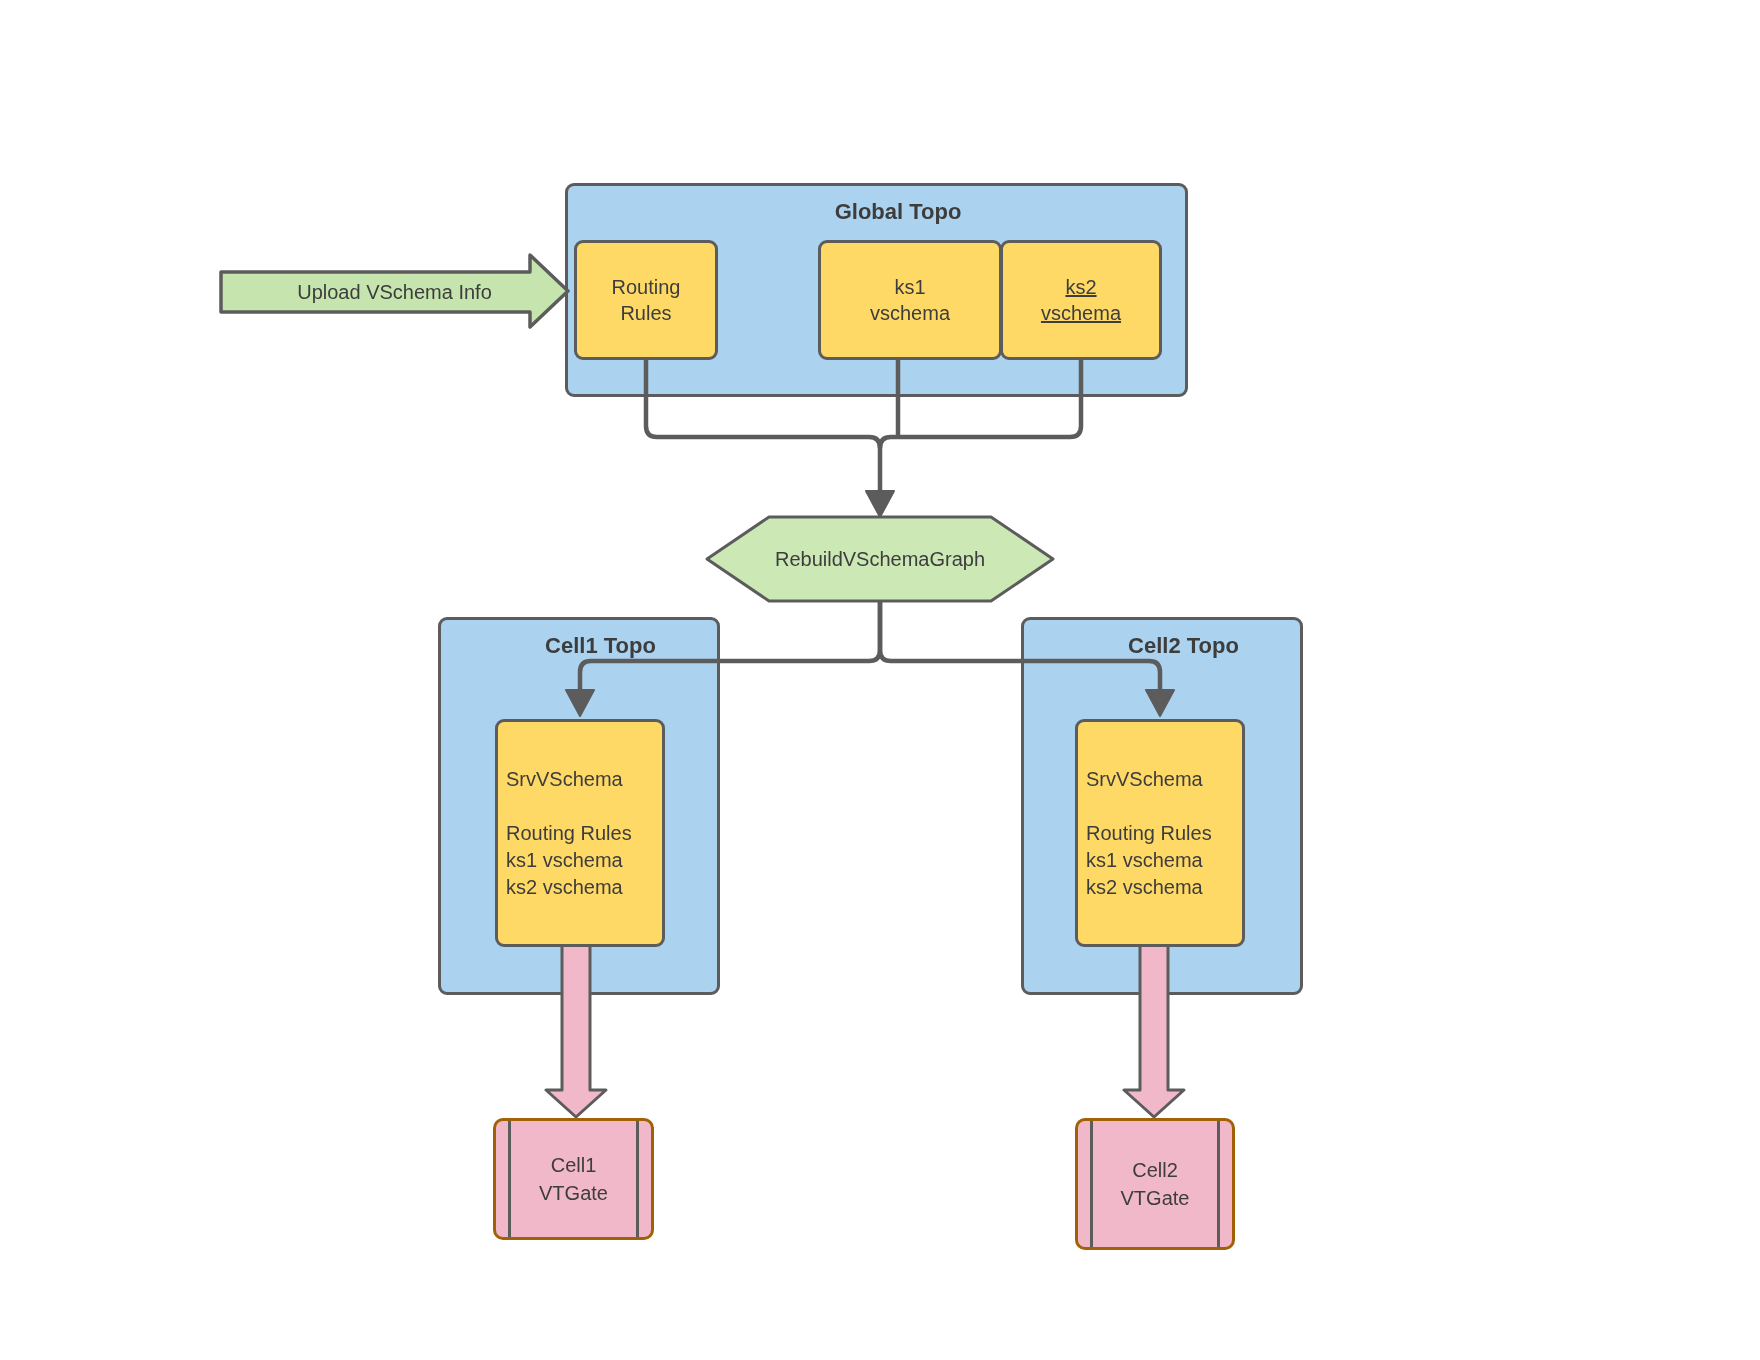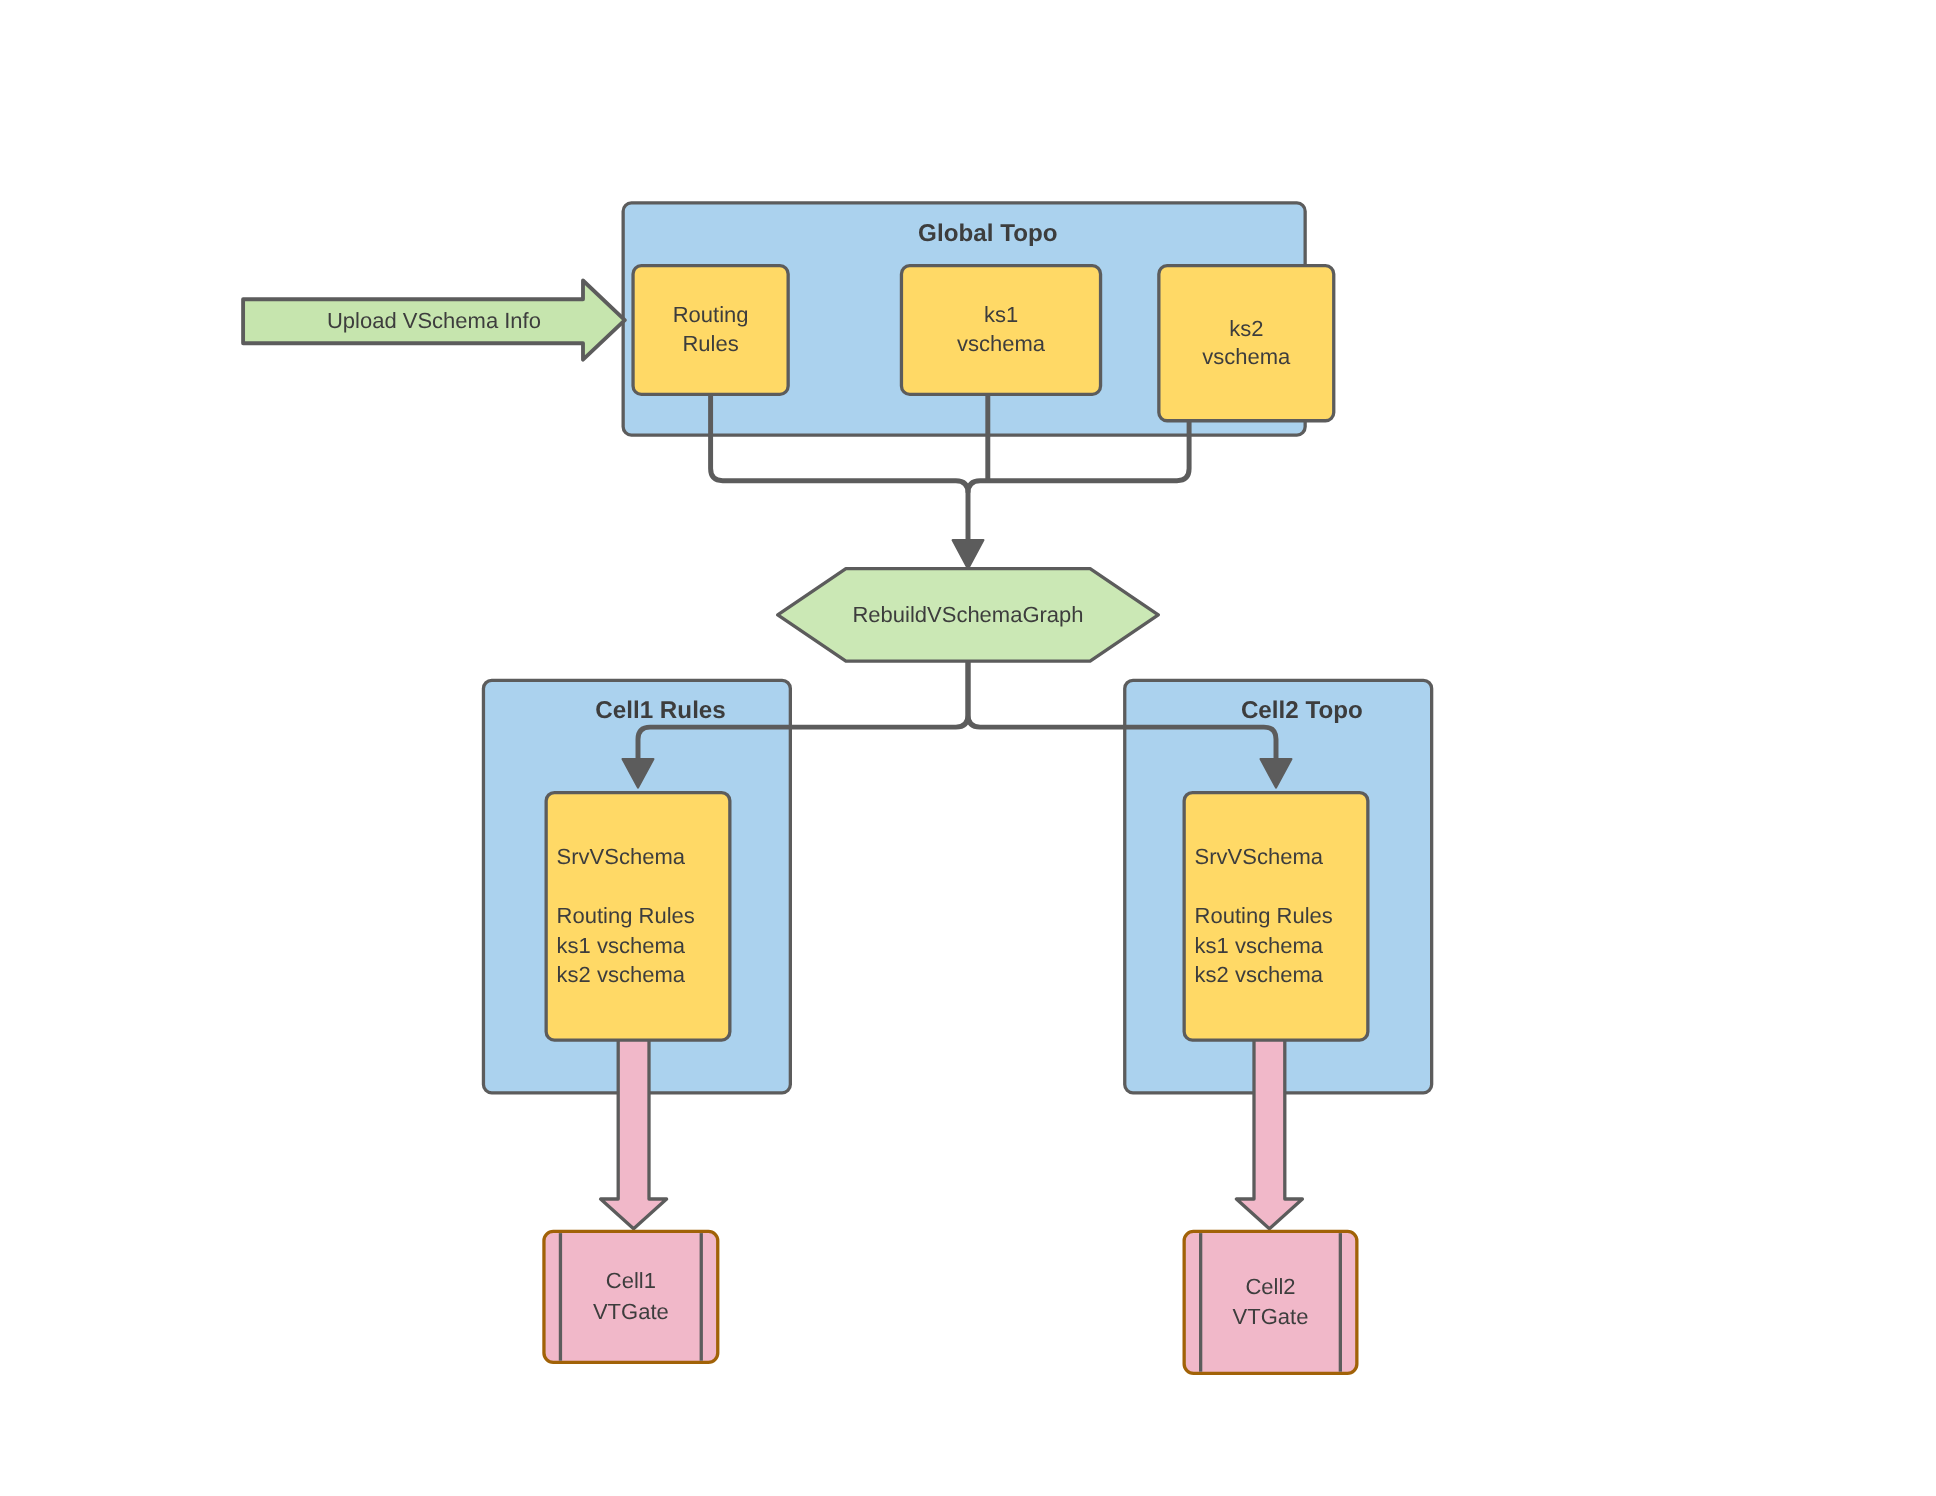--- a/index.html
+++ b/index.html
@@ -72,21 +72,21 @@
 </head>
 <body>
 
 <div class="canvas">
 
   <div class="abs container-box" style="left:565px;top:183px;width:623px;height:214px;">
     <div class="container-title">Global Topo</div>
   </div>
 
   <div class="abs container-box" style="left:438px;top:617px;width:282px;height:378px;">
-    <div class="container-title">Cell1 Rules</div>
+    <div class="container-title">Cell1 Topo</div>
   </div>
 
   <div class="abs container-box" style="left:1021px;top:617px;width:282px;height:378px;">
     <div class="container-title">Cell2 Topo</div>
   </div>
 
   <svg class="wires" width="1760" height="1360" viewBox="0 0 1760 1360">
 
     <g>
       <path d="M 646 358 L 646 426 Q 646 437 657 437 L 869 437 Q 880 437 880 448 L 880 494" fill="none" stroke="#5c5c5c" stroke-width="4.5"></path>
@@ -135,21 +135,21 @@
   <div class="abs node" style="left:574px;top:240px;width:144px;height:120px;">
     <span class="lbl">Routing
 Rules</span>
   </div>
 
   <div class="abs node" style="left:818px;top:240px;width:184px;height:120px;">
     <span class="lbl">ks1
 vschema</span>
   </div>
 
-  <div class="abs node" style="left:1052px;top:240px;width:162px;height:144px;">
+  <div class="abs node" style="left:1000px;top:240px;width:162px;height:120px;text-decoration:underline;">
     <span class="lbl">ks2
 vschema</span>
   </div>
 
   <div class="abs float-label" style="left:707px;top:517px;width:346px;height:84px;">RebuildVSchemaGraph</div>
 
   <div class="abs node srv" style="left:495px;top:719px;width:170px;height:228px;">
     <span class="lbl">SrvVSchema
 
 Routing Rules

